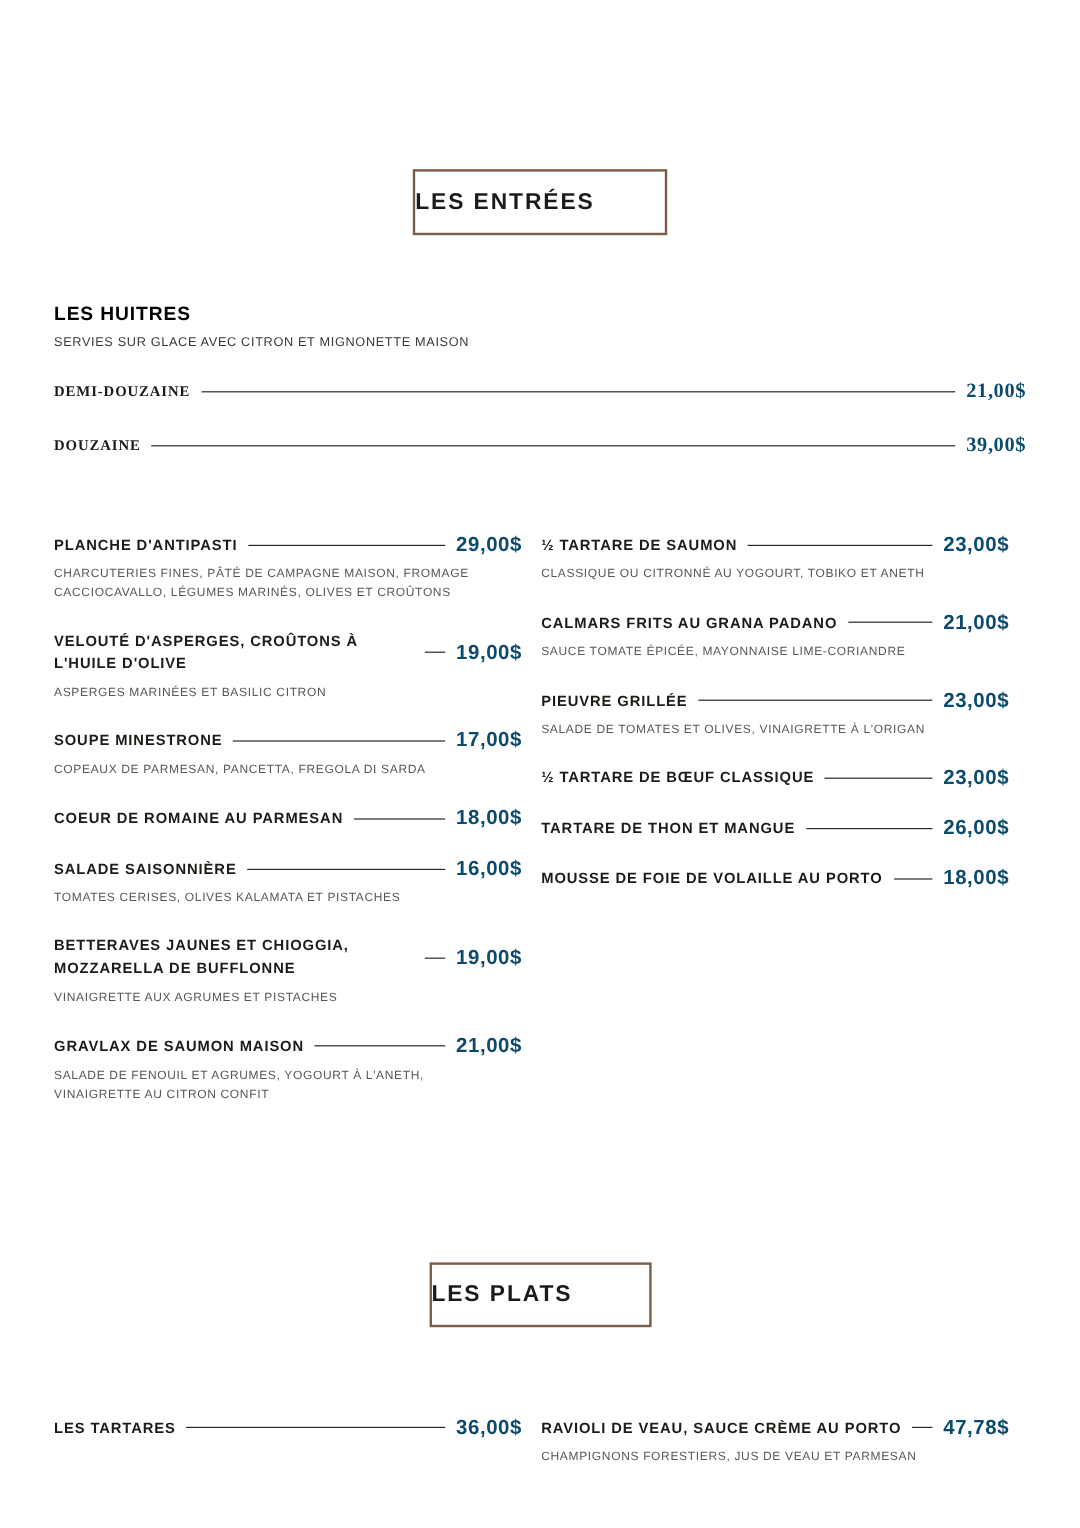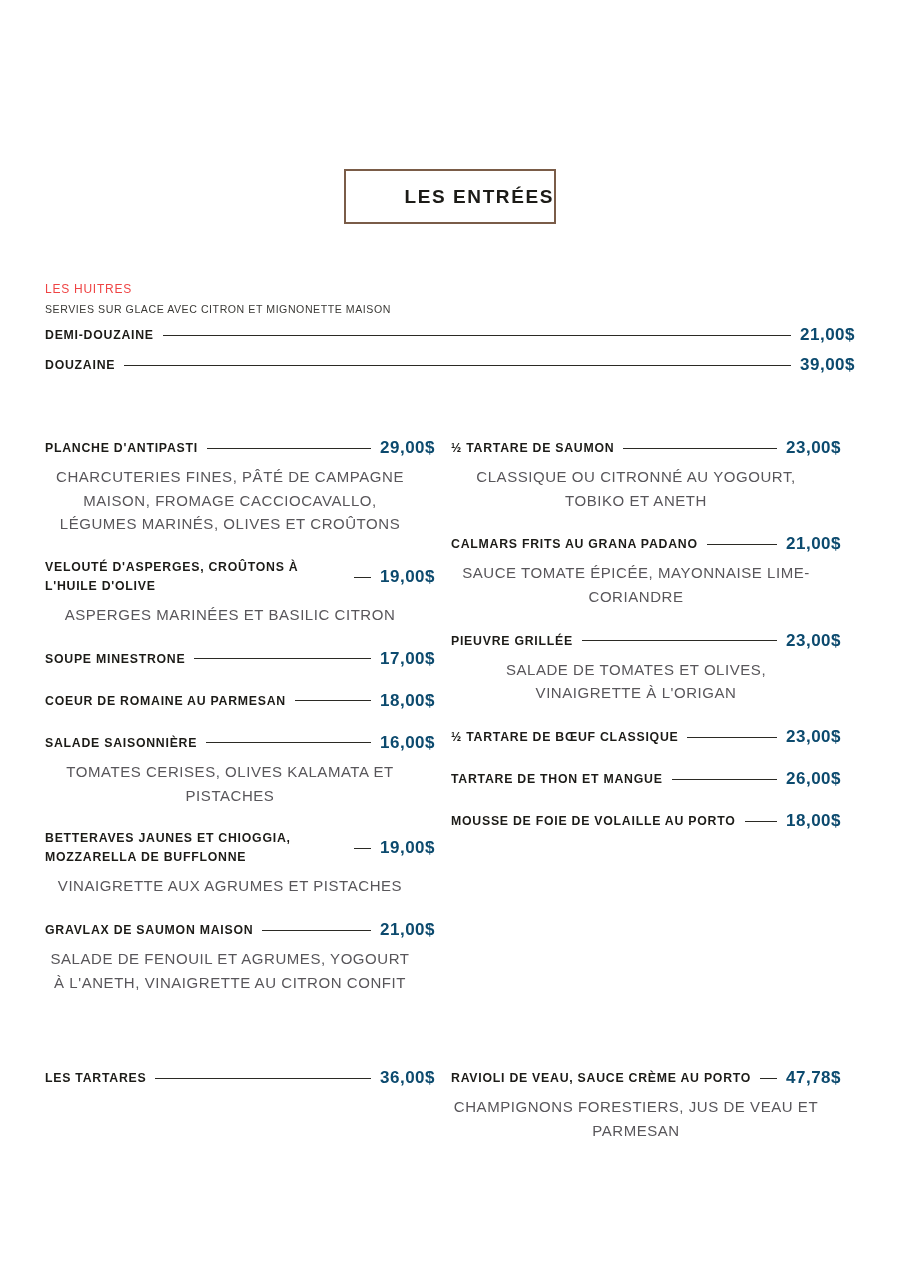--- a/index.html
+++ b/index.html
@@ -26,23 +26,22 @@
   
   .section-head {
     display: flex;
     justify-content: center;
   }
   .section-head-box {
     border: 2px solid #7a5c48;
     background: #ffffff;
     display: inline-flex;
     align-items: center;
-    justify-content: flex-end;
+    justify-content: flex-start;
     box-sizing: border-box;
-    margin-top: 28px;
   }
   .section-head-title {
     font-size: 19px;
     font-weight: bold;
     letter-spacing: 1.6px;
     color: #1c1b17;
     text-transform: uppercase;
     white-space: nowrap;
   }
 
@@ -78,47 +77,47 @@
   }
   .item-price {
     font-size: 17px;
     font-weight: bold;
     letter-spacing: 0.5px;
     color: #0c4a6e;
     white-space: nowrap;
     flex: 0 0 auto;
   }
   .item-desc {
-    font-size: 15px;
+    font-size: 10px;
     letter-spacing: 0.55px;
     line-height: 1.58;
     color: #58565a;
     text-transform: uppercase;
     margin-top: 7px;
     max-width: 370px;
-    text-align: center;
   }
 
   
   .oysters-title {
-    font-size: 12px;
-    font-weight: normal;
+    font-size: 16px;
+    font-weight: bold;
     letter-spacing: 0.75px;
     text-transform: uppercase;
-    color: #ef4444;
+    color: #000000;
   }
   .oysters-sub {
     font-size: 10.6px;
     letter-spacing: 0.55px;
     color: #3a3935;
     text-transform: uppercase;
     margin-top: 7px;
   }
   .oysters-row {
-    margin-top: 10px;
+    margin-top: 25px;
+    font-family: Liberation Serif, serif;
   }
 
   
   .columns {
     display: flex;
     gap: 16px;
   }
   .col {
     width: 390px;
     flex: 0 0 390px;
@@ -176,20 +175,21 @@
             <span class="item-price">19,00$</span>
           </div>
           <div class="item-desc">ASPERGES MARINÉES ET BASILIC CITRON</div>
         </div>
         <div class="item">
           <div class="item-line">
             <span class="item-name">SOUPE MINESTRONE</span>
             <span class="leader"></span>
             <span class="item-price">17,00$</span>
           </div>
+          <div class="item-desc">COPEAUX DE PARMESAN, PANCETTA, FREGOLA DI SARDA</div>
         </div>
         <div class="item">
           <div class="item-line">
             <span class="item-name">COEUR DE ROMAINE AU PARMESAN</span>
             <span class="leader"></span>
             <span class="item-price">18,00$</span>
           </div>
         </div>
         <div class="item">
           <div class="item-line">
@@ -258,20 +258,25 @@
         <div class="item">
           <div class="item-line">
             <span class="item-name">MOUSSE DE FOIE DE VOLAILLE AU PORTO</span>
             <span class="leader"></span>
             <span class="item-price">18,00$</span>
           </div>
         </div>
       </div>
   </div>
 
+  <div class="section-head" style="margin-top:131px;">
+    <div class="section-head-box" style="width:185px;height:54px;">
+      <span class="section-head-title">LES PLATS</span>
+    </div>
+  </div>
 
   <div class="columns" style="margin-top:74px;">
     <div class="col" id="plats-left">
         <div class="item">
           <div class="item-line">
             <span class="item-name">LES TARTARES</span>
             <span class="leader"></span>
             <span class="item-price">36,00$</span>
           </div>
         </div>

